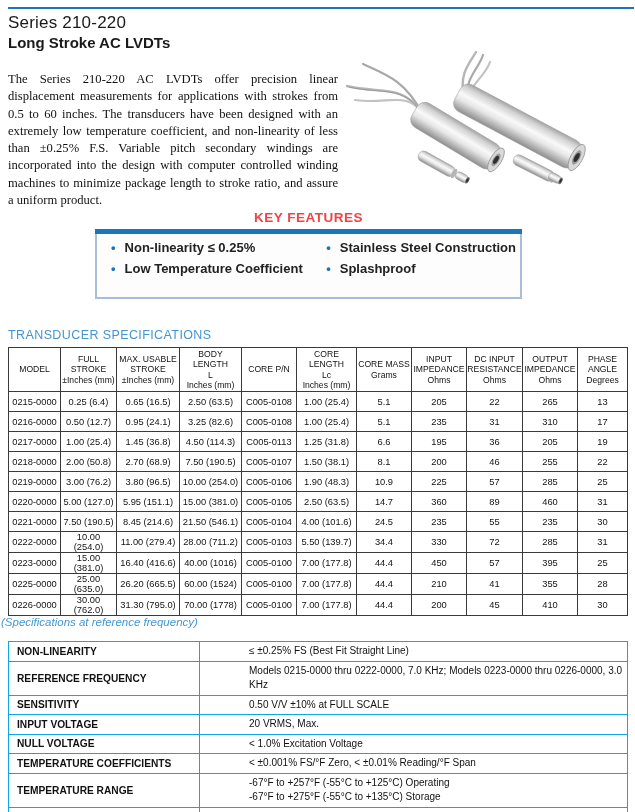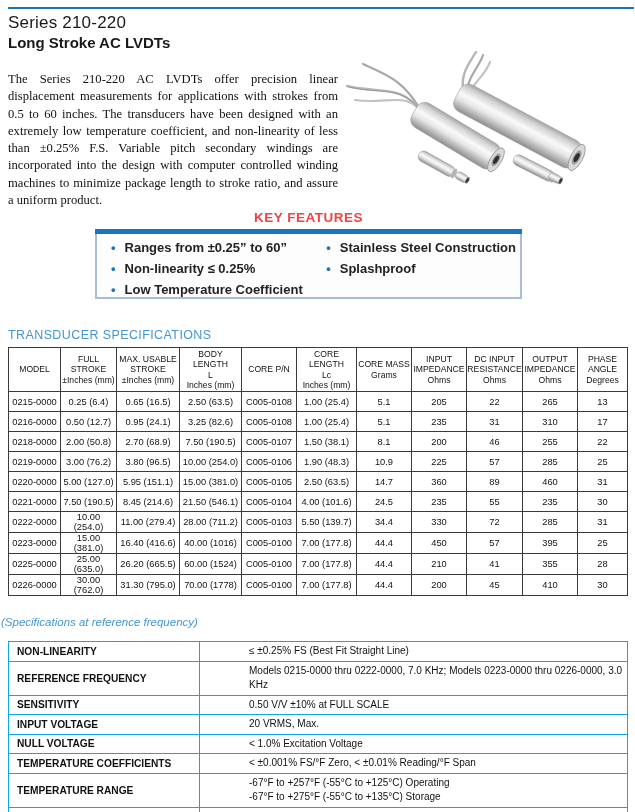--- a/index.html
+++ b/index.html
@@ -114,21 +114,20 @@
       <ellipse cx="13" cy="0" rx="1" ry="2" fill="#2e2e2e"></ellipse>
     </g>
   </svg>
 </div>
 
 <div class="kf-title">KEY FEATURES</div>
 <div class="kf-box">
   <div class="kf-bar"></div>
   <div class="kf-cols">
     <ul class="kf-col left" id="kf-left">
-        <li class="kf-item"><span class="kf-bullet">•</span><span class="kf-text">Ranges from ±0.25” to 60”</span></li>
         <li class="kf-item"><span class="kf-bullet">•</span><span class="kf-text">Non-linearity  ≤ 0.25%</span></li>
         <li class="kf-item"><span class="kf-bullet">•</span><span class="kf-text">Low Temperature Coefficient</span></li>
       </ul>
     <ul class="kf-col right" id="kf-right">
         <li class="kf-item"><span class="kf-bullet">•</span><span class="kf-text">Stainless Steel Construction</span></li>
         <li class="kf-item"><span class="kf-bullet">•</span><span class="kf-text">Splashproof</span></li>
       </ul>
   </div>
 </div>
 
@@ -200,20 +199,33 @@
         <td>3.25 (82.6)</td>
         <td>C005-0108</td>
         <td>1.00 (25.4)</td>
         <td>5.1</td>
         <td>235</td>
         <td>31</td>
         <td>310</td>
         <td>17</td>
       </tr>
       <tr>
+        <td>0217-0000</td>
+        <td>1.00 (25.4)</td>
+        <td>1.45 (36.8)</td>
+        <td>4.50 (114.3)</td>
+        <td>C005-0113</td>
+        <td>1.25 (31.8)</td>
+        <td>6.6</td>
+        <td>195</td>
+        <td>36</td>
+        <td>205</td>
+        <td>19</td>
+      </tr>
+      <tr>
         <td>0218-0000</td>
         <td>2.00 (50.8)</td>
         <td>2.70 (68.9)</td>
         <td>7.50 (190.5)</td>
         <td>C005-0107</td>
         <td>1.50 (38.1)</td>
         <td>8.1</td>
         <td>200</td>
         <td>46</td>
         <td>255</td>

